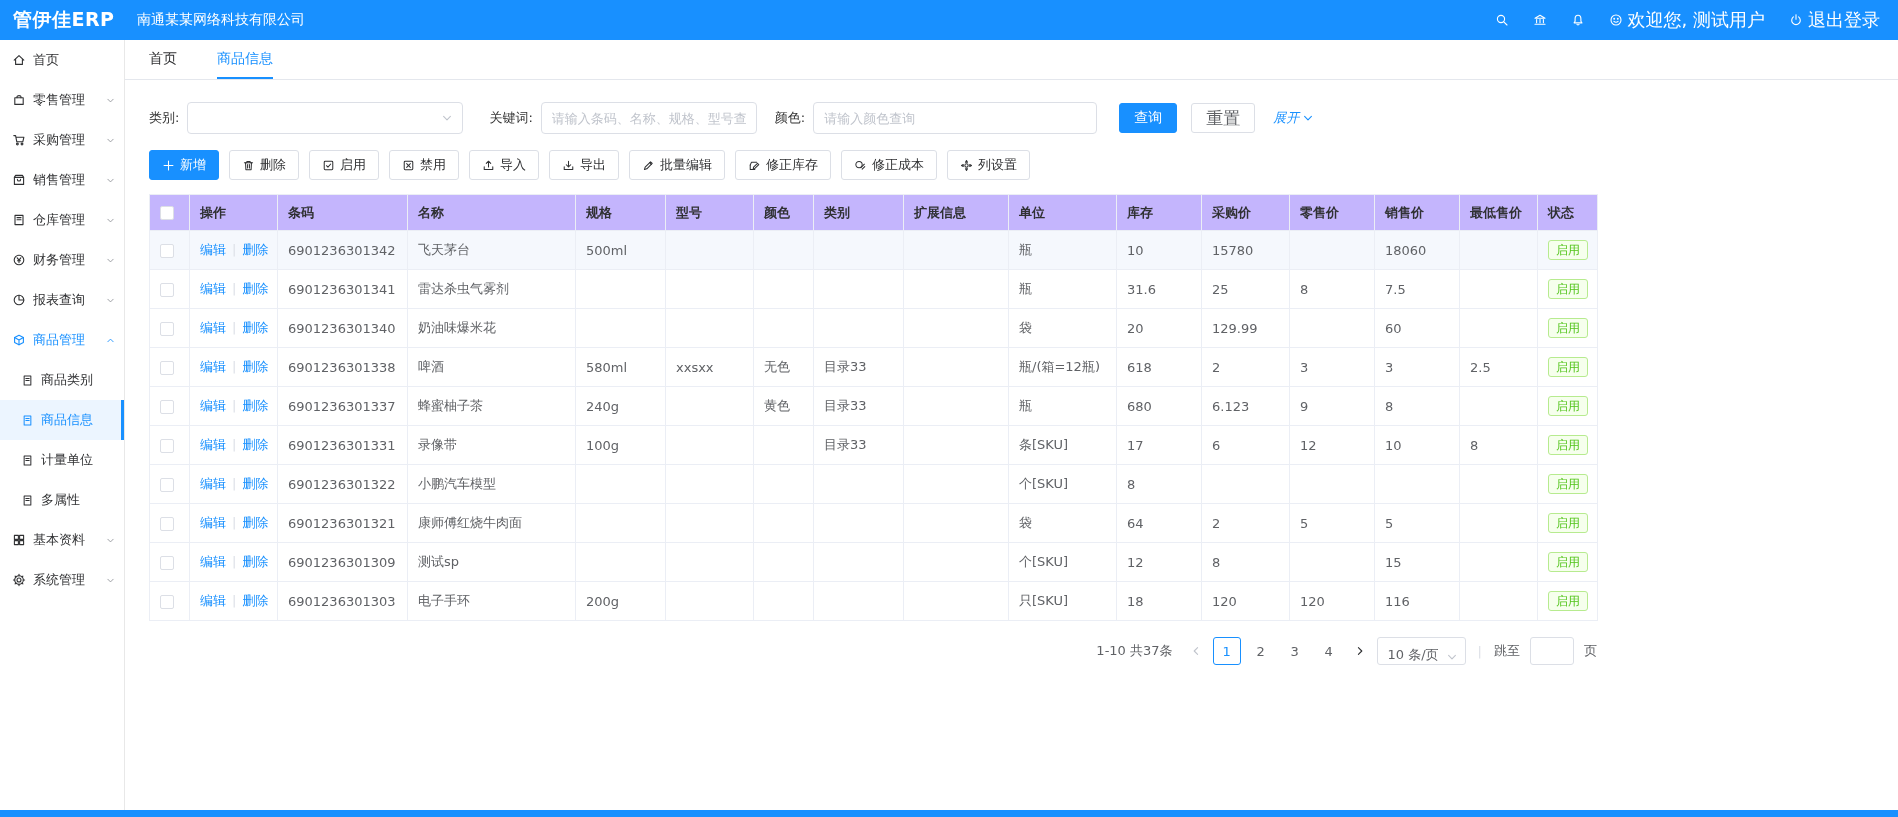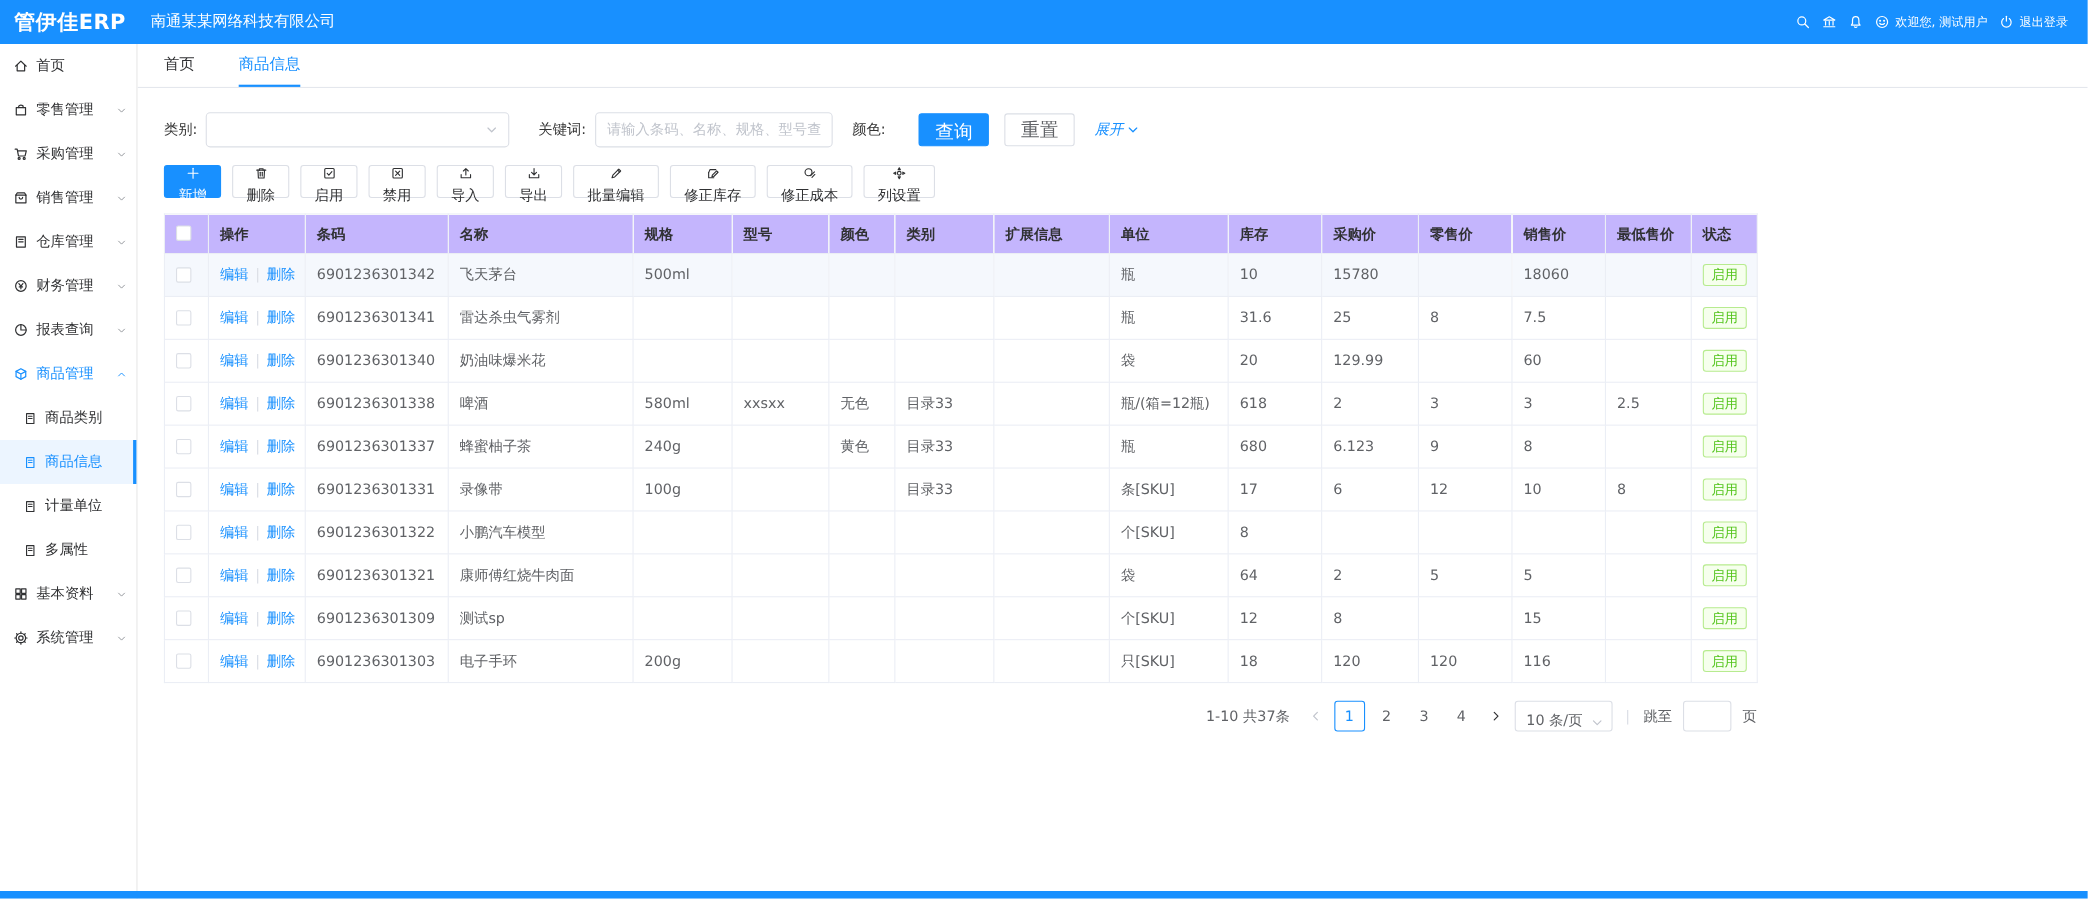--- a/index.html
+++ b/index.html
@@ -3,21 +3,21 @@
 <meta charset="utf-8">
 <style>
   * { margin:0; padding:0; box-sizing:border-box; }
   html,body { width:1898px; height:817px; overflow:hidden; }
   body { font-family:"DejaVu Sans","Liberation Sans",sans-serif; font-size:13px; color:#333; background:#fff; position:relative; }
 
   
   .header { height:40px; background:var(--accent,#1890ff); display:flex; align-items:center; color:#fff; }
   .logo { width:125px; font-size:19px; font-weight:bold; padding-left:13px; white-space:nowrap; letter-spacing:.5px; }
   .company { font-size:14px; margin-left:12px; white-space:nowrap; }
-  .header-right { margin-left:auto; display:flex; align-items:flex-start; gap:10px; padding-right:18px; font-size:11px; }
+  .header-right { margin-left:auto; display:flex; align-items:center; gap:24px; padding-right:18px; font-size:18px; }
   .hgroup { display:flex; align-items:center; gap:5px; cursor:pointer; }
   .icon { display:inline-flex; align-items:center; justify-content:center; }
   .icon svg { display:block; }
   .icon svg * { fill:none; stroke:currentColor; stroke-width:1.1; stroke-linecap:round; stroke-linejoin:round; }
 
   
   .layout { display:flex; height:777px; }
   .sidebar { width:125px; border-right:1px solid #e8e8e8; background:#fff; flex-shrink:0; }
   .side-item { height:40px; display:flex; align-items:center; padding:0 8px 0 12px; cursor:pointer; color:#303133; gap:7px; }
   .side-item.active-parent { color:var(--accent,#1890ff); }
@@ -37,27 +37,27 @@
   
   .filters { display:flex; align-items:center; padding:22px 24px 6px 24px; }
   .f-label { color:#333; margin-right:8px; white-space:nowrap; }
   .select-box { width:276px; height:32px; border:1px solid #dcdfe6; border-radius:4px; position:relative; background:#fff; cursor:pointer; }
   .select-box .arrow { position:absolute; right:8px; top:8px; color:#c0c4cc; }
   .f-input { width:216px; height:32px; border:1px solid #dcdfe6; border-radius:4px; padding:0 10px; font-size:13px; color:#606266; outline:none; font-family:inherit; }
   .f-input.color { width:284px; }
   .f-input::placeholder { color:#c0c4cc; }
   .ml22 { margin-left:26px; }
   .ml14 { margin-left:18px; }
-  .btn-primary { background:var(--accent,#1890ff); color:#fff; border:1px solid var(--accent,#1890ff); border-radius:3px; height:30px; padding:4px 14px; font-size:17px; margin-left:22px; cursor:pointer; font-family:inherit; }
+  .btn-primary { background:var(--accent,#1890ff); color:#fff; border:1px solid var(--accent,#1890ff); border-radius:3px; height:30px; padding:4px 14px; font-size:14px; margin-left:22px; cursor:pointer; font-family:inherit; }
   .btn-plain { background:#fff; border:1px solid #dcdfe6; border-radius:3px; height:30px; padding:0 14px; font-size:17px; color:#606266; margin-left:14px; cursor:pointer; font-family:inherit; }
   .expand-link { color:var(--accent,#1890ff); margin-left:18px; cursor:pointer; display:inline-flex; align-items:center; gap:2px;font-style:italic; }
 
   
   .toolbar { display:flex; align-items:center; gap:10px; padding:10px 24px 14px 24px; }
-  .tb-btn { display:inline-flex; align-items:center; gap:5px; height:30px; padding:0 12px; border:1px solid #dcdfe6; border-radius:3px; background:#fff; color:#303133; font-size:13px; cursor:pointer; font-family:inherit;flex-direction:column; }
+  .tb-btn { display:inline-flex; align-items:center; gap:5px; height:30px; padding:0 12px; border:1px solid #dcdfe6; border-radius:3px; background:#fff; color:#303133; font-size:13px; cursor:pointer; font-family:inherit; }
   .tb-btn.primary { background:var(--accent,#1890ff); border-color:var(--accent,#1890ff); color:#fff; }
 
   
   .table-wrap { margin:0 24px; }
   table { border-collapse:collapse; table-layout:fixed; width:1448px; }
   th { background:#c4b5fd; font-weight:bold; text-align:left; padding:0 10px; height:36px; font-size:13px; color:#303133; border:1px solid #ebeef5; white-space:nowrap; overflow:hidden; }
   td { padding:0 10px; height:39px; border:1px solid #ebeef5; font-size:13px; color:#606266; white-space:nowrap; overflow:hidden; }
   tr.hl td { background:#f5f8fd; }
   .cb { display:inline-block; width:14px; height:14px; border:1px solid #dcdfe6; border-radius:2px; background:#fff; vertical-align:middle; cursor:pointer; }
   .op-link { color:var(--accent,#1890ff); cursor:pointer; }
@@ -334,20 +334,21 @@
       <div class="select-box">
         <span class="icon arrow">
             <svg viewBox="0 0 14 14" width="14" height="14">
               <path d="M3.6 5.4 L7 8.8 L10.4 5.4"></path>
             </svg>
           </span>
       </div>
       <span class="f-label ml22">关键词:</span>
       <input class="f-input" placeholder="请输入条码、名称、规格、型号查询" style="">
       <span class="f-label ml14">颜色:</span>
+      <input class="f-input color" placeholder="请输入颜色查询" style="">
       <button class="btn-primary">查询</button>
       <button class="btn-plain">重置</button>
       <span class="expand-link">
         <span>展开</span>
         <span class="icon">
             <svg viewBox="0 0 14 14" width="14" height="14">
               <path d="M3.6 5.4 L7 8.8 L10.4 5.4"></path>
             </svg>
           </span>
       </span>

